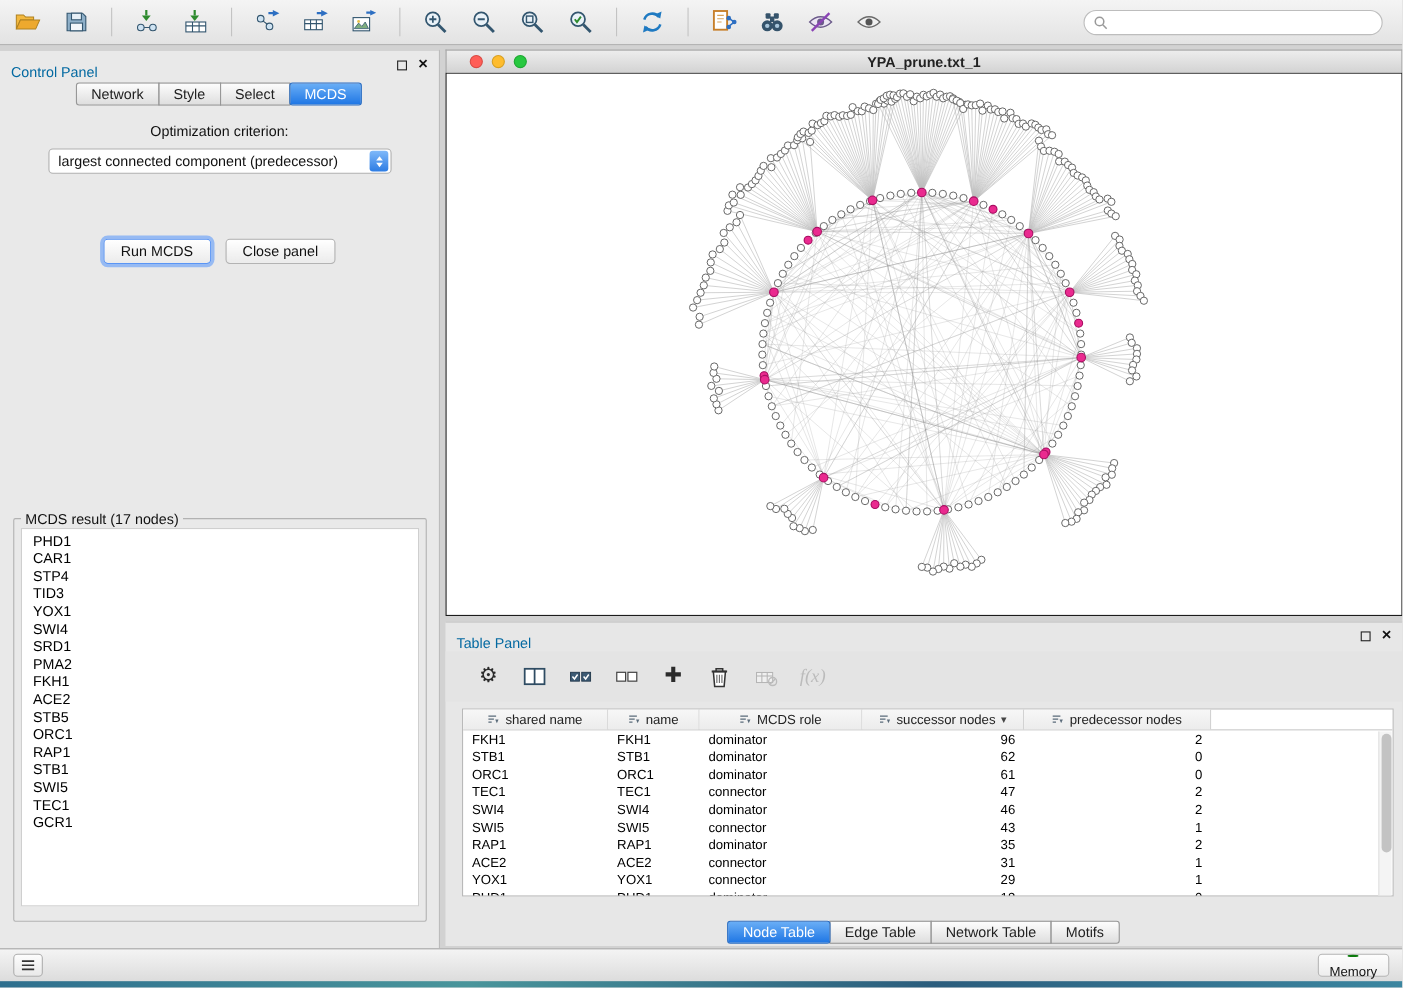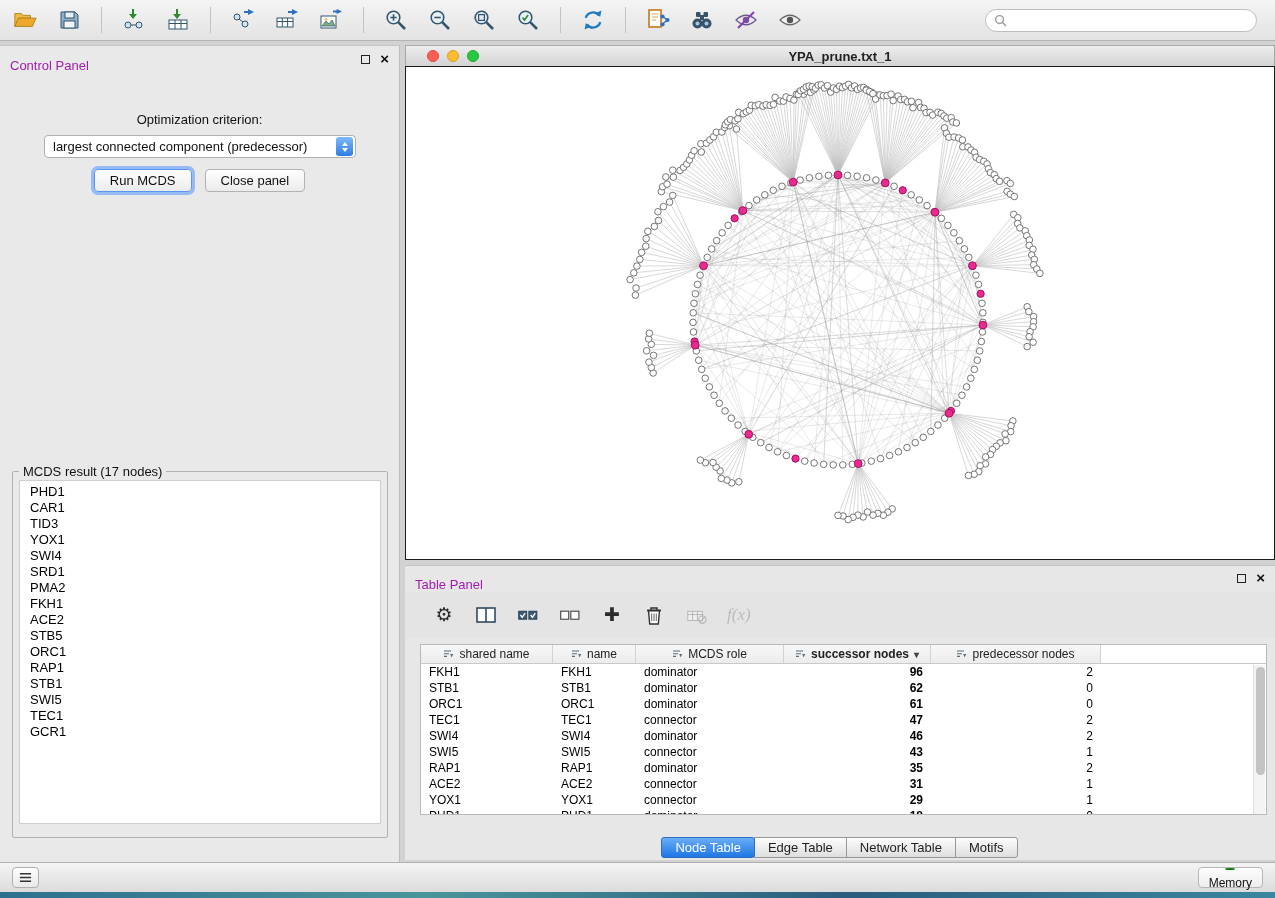--- a/index.html
+++ b/index.html
@@ -15,42 +15,42 @@
   .tb-sep { width:1px; height:26px; background:#c3c3c3; margin:0 3px; }
   .search-box { margin-left:auto; margin-right:18px; width:272px; height:23px; background:#fff;
     border:1px solid #bdbdbd; border-radius:12px; display:flex; align-items:center; padding:0 8px; gap:5px; }
   .search-box svg { width:13px; height:13px; flex:none; }
   .search-box input { border:none; outline:none; flex:1; font:13px "Liberation Sans",sans-serif; background:transparent; }
 
   
   .control-panel { position:absolute; left:0; top:45px; width:400px; height:817px;
     background:#e9e9e9; border-right:1px solid #bcbcbc; border-top:1px solid #c6c6c6; }
   .panel-header { position:absolute; left:0; top:0; width:100%; height:26px; display:flex; align-items:center; padding:0 10px; }
-  .panel-title { font-size:13px; color:#a21caf;margin-top:12px; }
+  .panel-title { font-size:13px; color:#0369a1;margin-top:12px; }
   .win-ctrls { margin-left:auto; display:flex; gap:10px; align-items:center; }
   .float-btn { width:9px; height:9px; border:1.5px solid #222; cursor:pointer; }
   .close-btn { font-size:15px; font-weight:bold; color:#111; line-height:10px; cursor:pointer; }
   .cp-tabs { position:absolute; top:29px; left:0; width:100%; display:flex; justify-content:center; }
   .tab { height:21px; padding:0 13px; font-size:13px; color:#222; border:1px solid #979797; margin-left:-1px;
     background:linear-gradient(#fdfdfd,#dedede); display:flex; align-items:center; cursor:pointer; }
   .tab:first-child { border-radius:3px 0 0 3px; }
   .tab:last-child { border-radius:0 3px 3px 0; }
   .tab.active { background:linear-gradient(#69aef6,#1f76e4); color:#fff; border-color:#2a6dc2; border-radius:3px; position:relative; z-index:2; }
   .opt-label { position:absolute; top:66px; left:0; width:100%; text-align:center; font-size:13px; color:#111; }
   .criterion-select { position:absolute; top:89px; left:44px; width:312px; height:23px; background:#fff;
     border:1px solid #b0b0b0; border-radius:4px; display:flex; align-items:center; cursor:pointer; }
   .criterion-select .value { flex:1; padding-left:8px; font-size:13px; color:#111; white-space:nowrap; }
   .stepper { width:17px; height:19px; margin-right:2px; border-radius:3px;
     background:linear-gradient(#7fb9fa,#2d7ce3); display:flex; flex-direction:column; align-items:center; justify-content:center; gap:2px; }
   .stepper i { width:0; height:0; border-left:3.5px solid transparent; border-right:3.5px solid transparent; }
   .stepper .up { border-bottom:4px solid #fff; }
   .stepper .dn { border-top:4px solid #fff; }
   .btn-row { position:absolute; top:123px; left:0; width:100%; display:flex; justify-content:center; gap:13px; }
   .btn { height:23px; padding:0 15px; font-size:13px; color:#111; border:1px solid #b3b3b3; border-radius:4px;
-    background:linear-gradient(#ffffff,#ebebeb); cursor:pointer; }
+    background:linear-gradient(#ffffff,#ebebeb); cursor:pointer;margin-top:48px; }
   .btn.focus-ring { box-shadow:0 0 0 3px rgba(82,148,252,.55); border-color:#5a95f5; }
   .result-box { position:absolute; left:12px; top:418px; width:376px; height:374px;
     border:1px solid #b2b2b2; border-radius:2px; background:#e9e9e9; }
   .result-box legend { font-size:13px; color:#111; margin-left:6px; padding:0 4px; }
   .result-list { margin:1px 6px 8px 6px; height:calc(100% - 14px); background:#fff; border:1px solid #cfcfcf; overflow:hidden; padding:3px 0 0 10px; }
   .result-item { font-size:13px; color:#000; line-height:16px; }
 
   
   .network-window { position:absolute; left:405px; top:45px; width:870px; height:515px; }
   .net-titlebar { height:21px; background:linear-gradient(#ededed,#d3d3d3); border:1px solid #a8a8a8; border-bottom:none;
@@ -74,21 +74,21 @@
   .tp-btn .glyph { font-size:19px; color:#2b2b2b; line-height:20px; }
   .tp-btn.disabled { opacity:.45; cursor:default; }
   .fx-label { font-size:17px; font-style:italic; font-family:"Liberation Serif",serif; color:#8a8a8a; }
   .table-box { position:absolute; left:15px; top:78px; width:1247px; height:171px; max-width:847px; background:#fff; border:1px solid #b9b9b9; overflow:hidden; }
   .thead { display:flex; border-bottom:1px solid #c9c9c9; }
   .th { height:18px; display:flex; align-items:center; justify-content:center; gap:5px; font-size:12px; color:#222;
     background:linear-gradient(#f7f7f7,#ececec); border-right:1px solid #d2d2d2; cursor:pointer; }
   .sort-arrow { font-size:10px; color:#444; }
   .trow { display:flex; height:16px; cursor:default; }
   .td { font-size:12px; color:#000; line-height:16px; padding:0 8px; white-space:nowrap; overflow:hidden; }
-  .c1 { width:132px; } .c2 { width:83px; } .c3 { width:148px; } .c4 { width:147px;font-weight:bold; } .c5 { width:170px; }
+  .c1 { width:132px; } .c2 { width:83px; } .c3 { width:148px; } .c4 { width:147px; } .c5 { width:170px; }
   .td.c4, .td.c5 { text-align:right; }
   .vscroll { position:absolute; right:1px; top:20px; width:12px; height:169px; background:#f4f4f4; border-left:1px solid #e0e0e0; }
   .vthumb { position:absolute; left:1.5px; top:2px; width:9px; height:108px; background:#c3c3c3; border-radius:5px; }
   .tp-tabs { position:absolute; top:271px; left:0; width:100%; display:flex; justify-content:center; }
 
   
   .status-bar { position:absolute; left:0; top:862px; width:1275px; height:30px;
     background:linear-gradient(#f4f4f4,#dcdcdc); border-top:1px solid #b0b0b0; display:flex; align-items:center; padding:0 12px; }
   .menu-btn { width:27px; height:21px; border:1px solid #b0b0b0; border-radius:4px; background:linear-gradient(#fdfdfd,#e9e9e9);
     display:flex; align-items:center; justify-content:center; cursor:pointer; }
@@ -278,37 +278,44 @@
   </div>
 
   <section class="control-panel">
     <div class="panel-header">
       <span class="panel-title">Control Panel</span>
       <span class="win-ctrls">
         <span class="float-btn"></span>
         <span class="close-btn">×</span>
       </span>
     </div>
+    <div class="cp-tabs" id="cp-tabs">
+        <div class="tab">Network</div>
+        <div class="tab">Style</div>
+        <div class="tab">Select</div>
+        <div class="tab active">MCDS</div>
+      </div>
     <div class="opt-label">Optimization criterion:</div>
     <div class="criterion-select">
       <span class="value">largest connected component (predecessor)</span>
       <span class="stepper">
           <i class="up"></i>
           <i class="dn"></i>
         </span>
     </div>
     <div class="btn-row">
       <button class="btn focus-ring">Run MCDS</button>
       <button class="btn">Close panel</button>
     </div>
     <fieldset class="result-box">
       <legend>MCDS result (17 nodes)</legend>
       <div class="result-list" id="result-list">
           <div class="result-item">PHD1</div>
           <div class="result-item">CAR1</div>
+          <div class="result-item">STP4</div>
           <div class="result-item">TID3</div>
           <div class="result-item">YOX1</div>
           <div class="result-item">SWI4</div>
           <div class="result-item">SRD1</div>
           <div class="result-item">PMA2</div>
           <div class="result-item">FKH1</div>
           <div class="result-item">ACE2</div>
           <div class="result-item">STB5</div>
           <div class="result-item">ORC1</div>
           <div class="result-item">RAP1</div>

